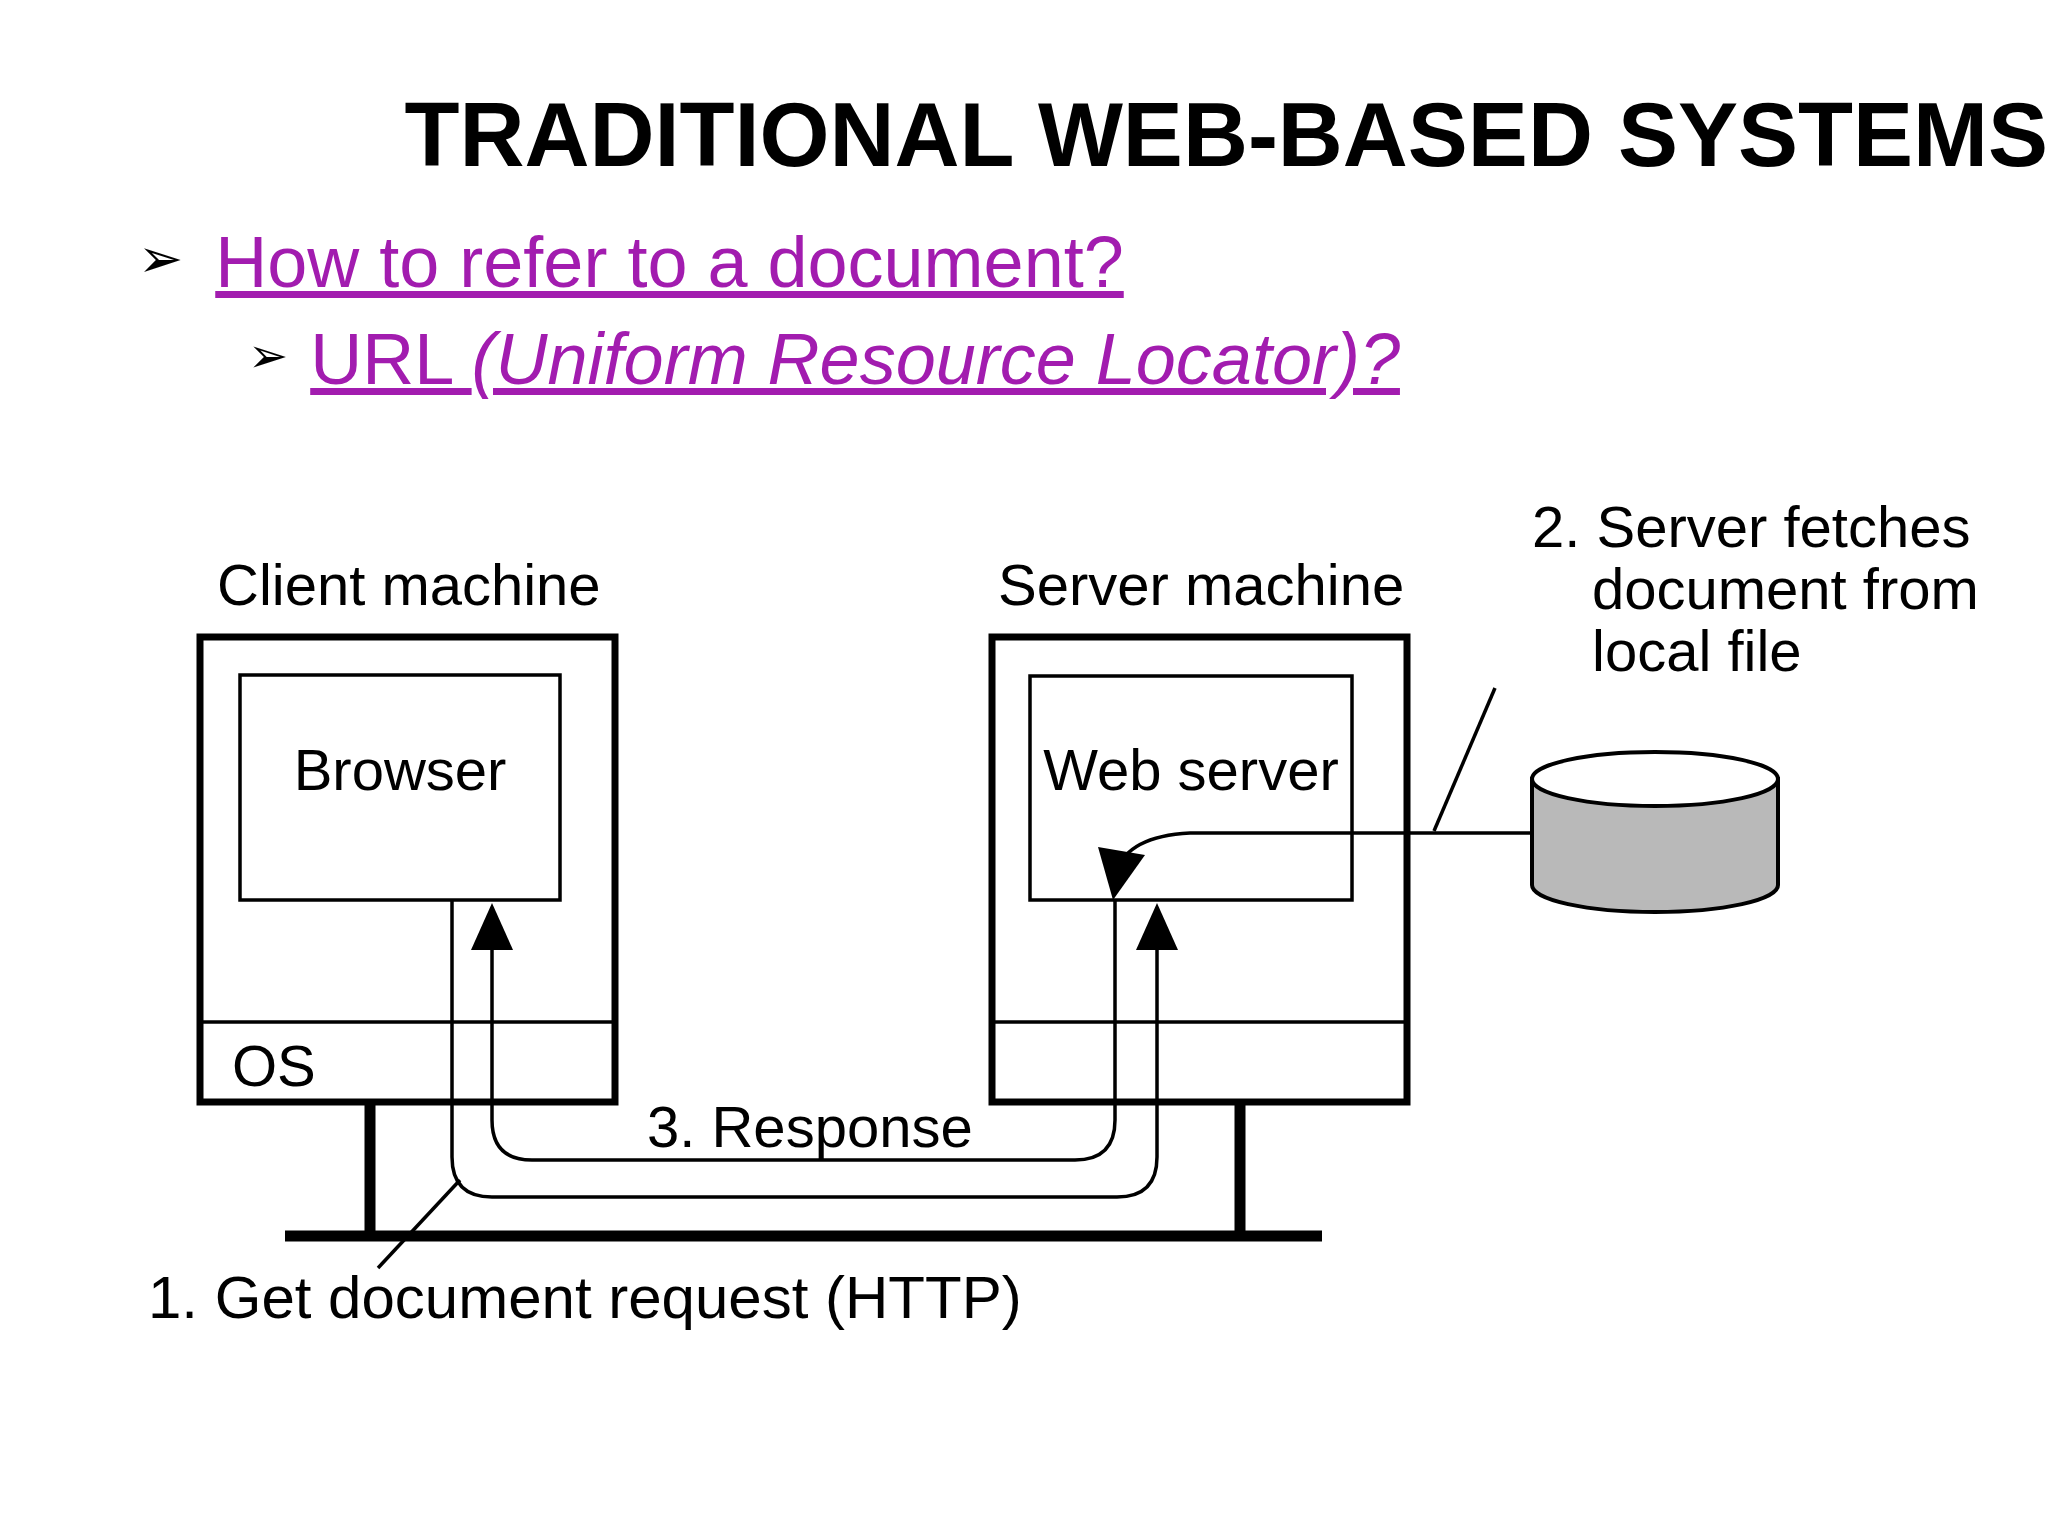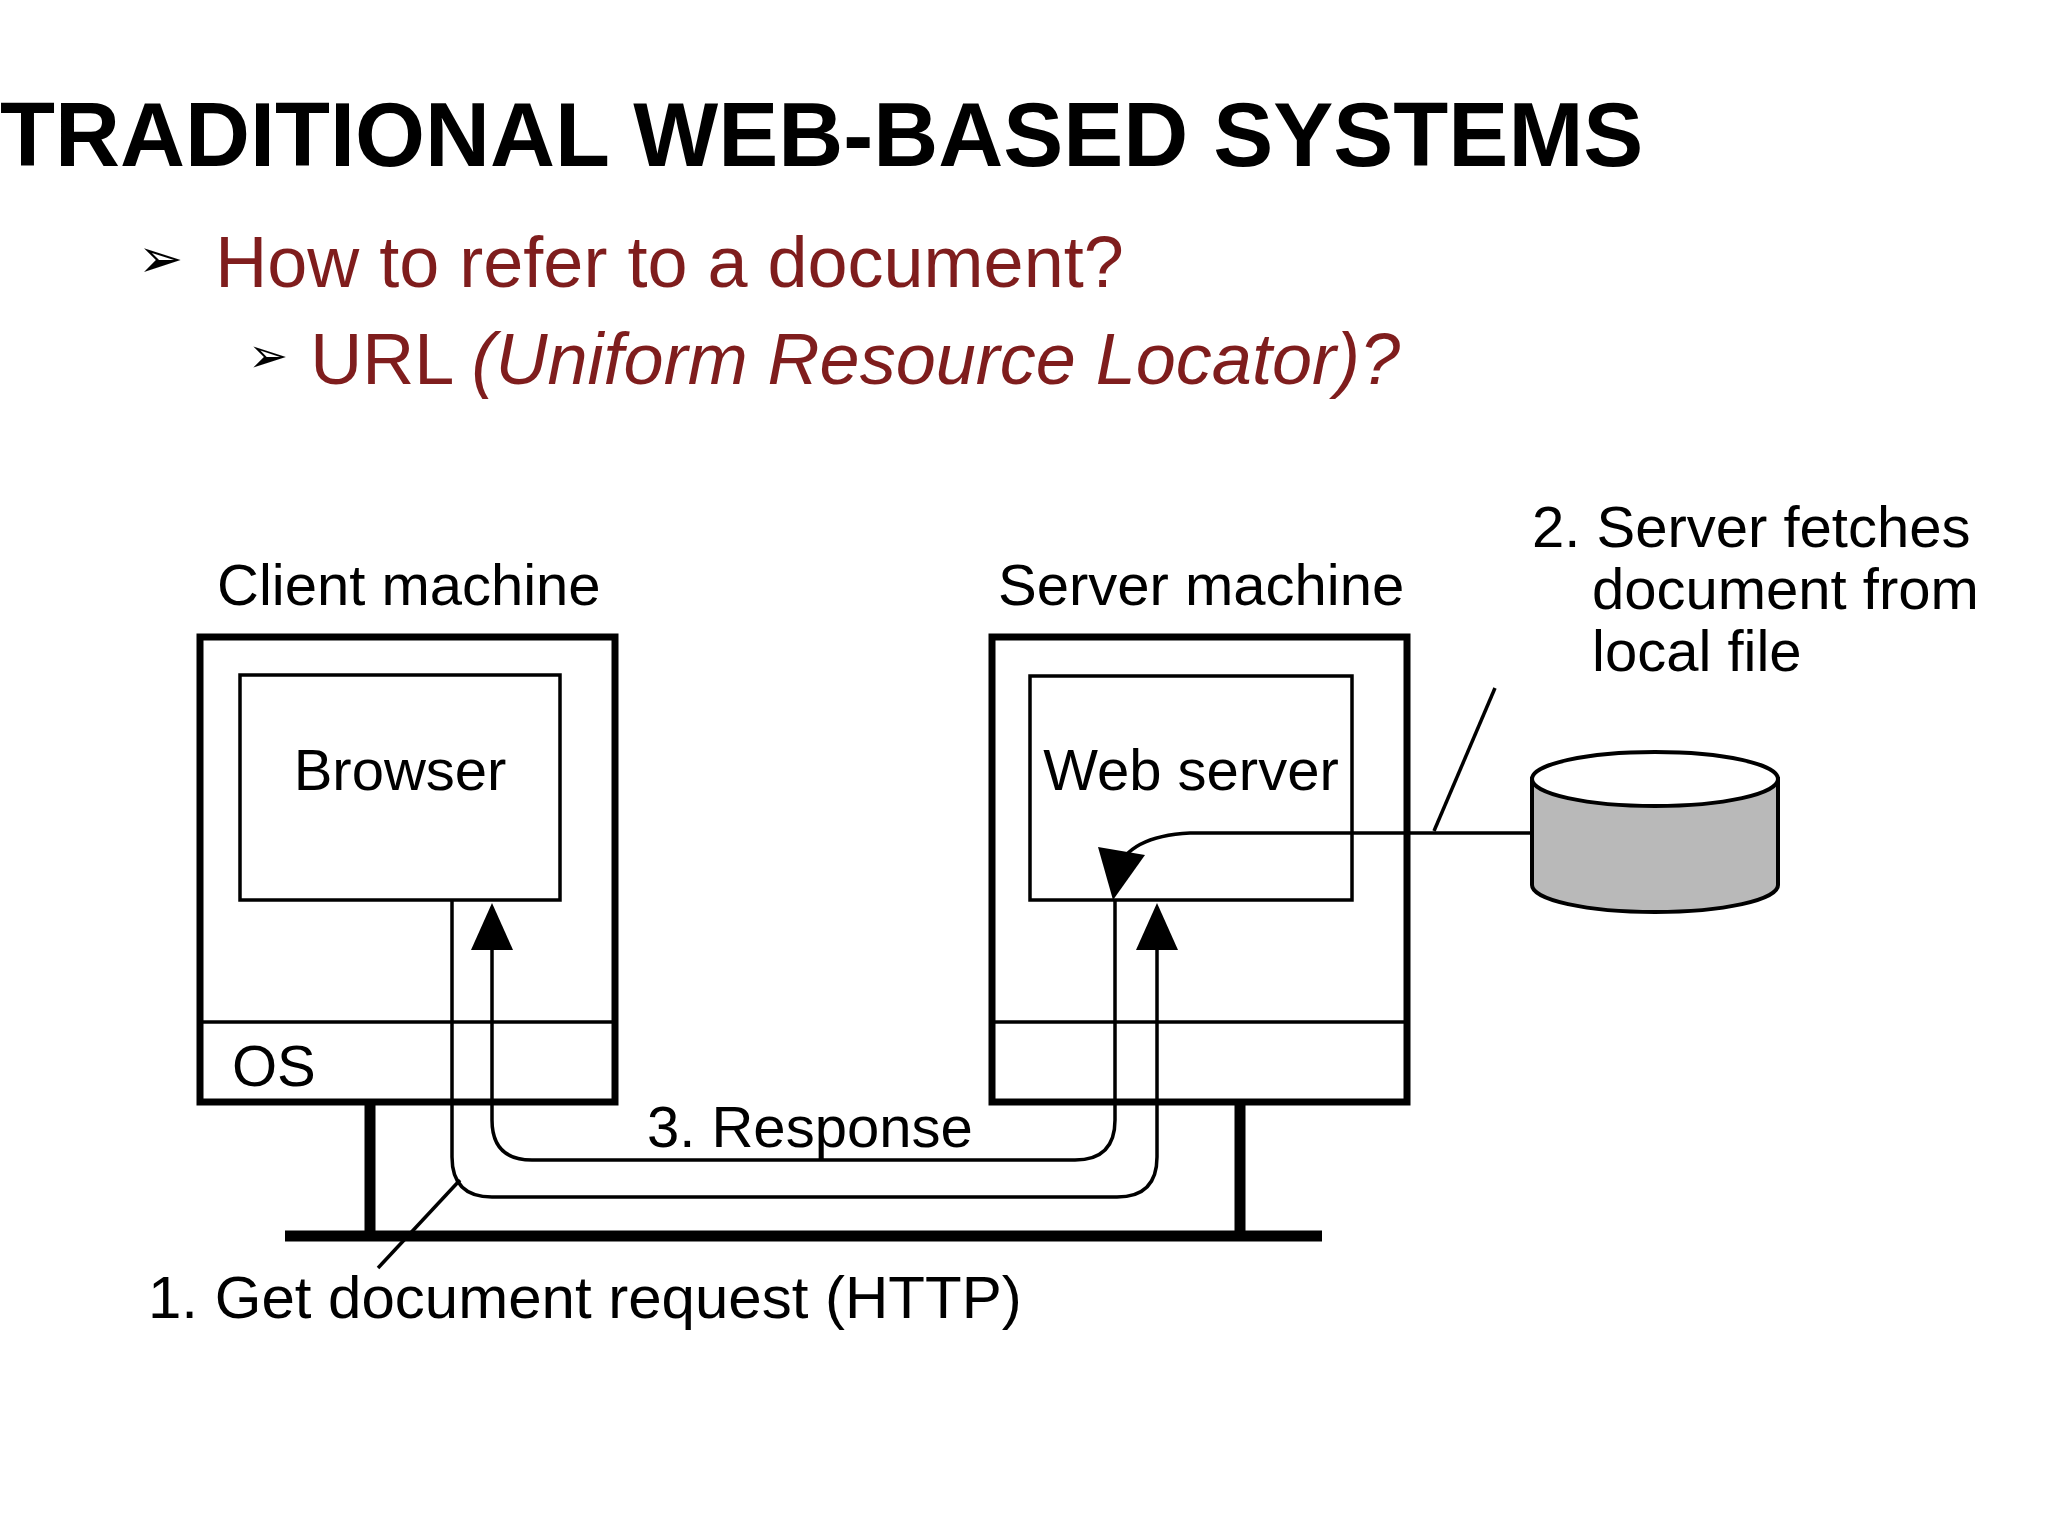--- a/index.html
+++ b/index.html
@@ -1,33 +1,33 @@
 <!DOCTYPE html>
 <html><head>
 <meta charset="utf-8">
 <style>
   html,body{margin:0;padding:0;}
   body{
     width:2048px;height:1536px;position:relative;background:#ffffff;
     font-family:"Liberation Sans", sans-serif;color:#000;overflow:hidden;
   }
   .title{
-    position:absolute;left:0;right:0;top:90px;text-align:left;
+    position:absolute;left:0;right:0;top:90px;text-align:right;
     font-size:90px;font-weight:bold;letter-spacing:0px;line-height:1;color:#000;
     white-space:nowrap;
   }
   .bullet-row{position:absolute;display:flex;align-items:flex-start;white-space:nowrap;}
   .bullet-row.level1{left:138px;top:226px;}
   .bullet-row.level2{left:248px;top:323px;}
   .bullet-glyph{
     font-family:"DejaVu Sans", sans-serif;line-height:1;color:#000;
   }
   .level1 .bullet-glyph{font-size:54px;margin:6px 32px 0 0;}
   .level2 .bullet-glyph{font-size:48px;margin:8px 22px 0 0;}
-  .bullet-text{line-height:1.02;color:#7f1d1d;}
+  .bullet-text{line-height:1.02;color:#a21caf;text-decoration:underline;}
   .level1 .bullet-text{font-size:72px;}
   .level2 .bullet-text{font-size:72px;}
   .seg-italic{font-style:italic;}
   svg.diagram{position:absolute;left:0;top:0;}
   svg text{font-family:"Liberation Sans", sans-serif;fill:#000;}
 </style>
 </head>
 <body>
 
 <div class="title">TRADITIONAL WEB-BASED SYSTEMS</div>

